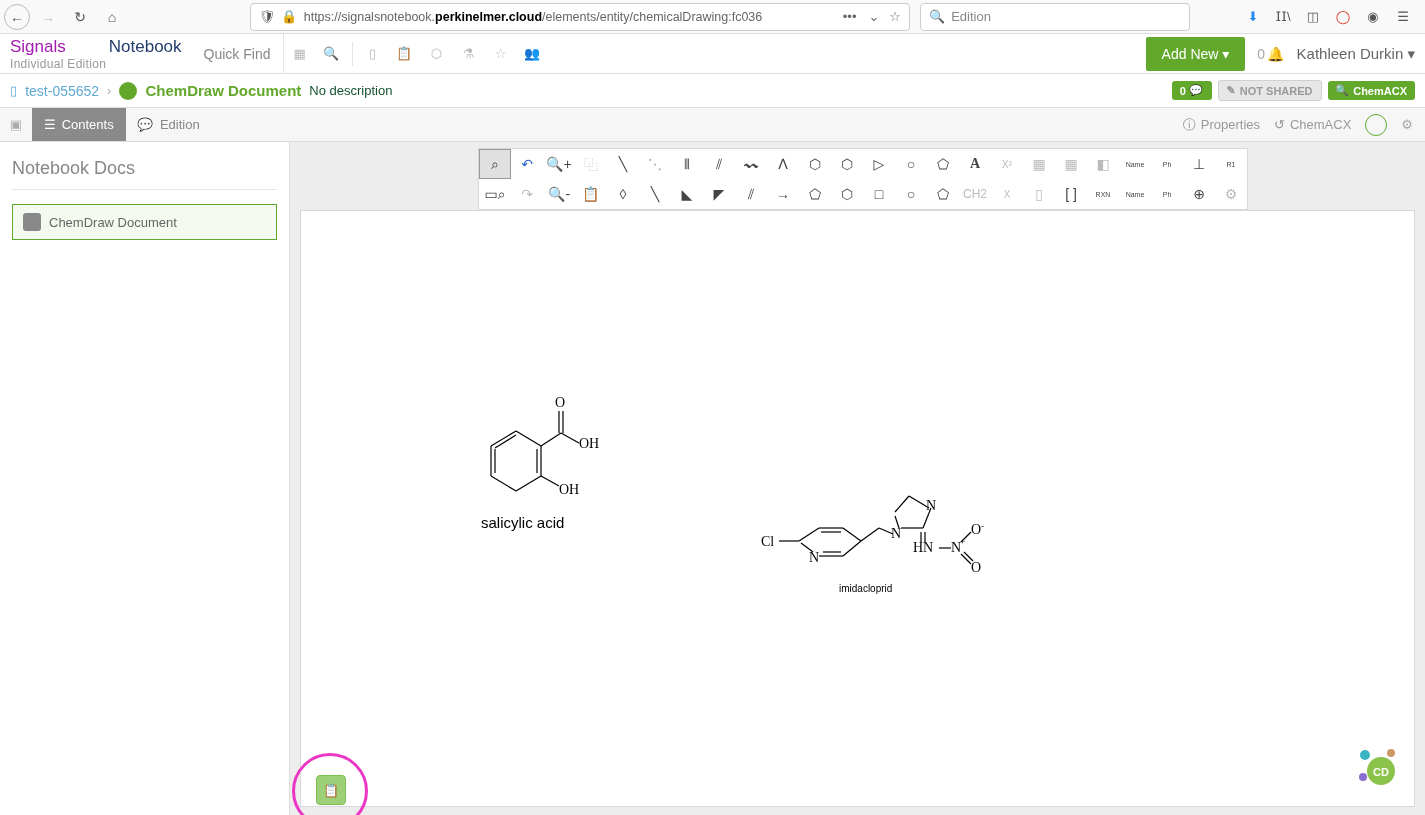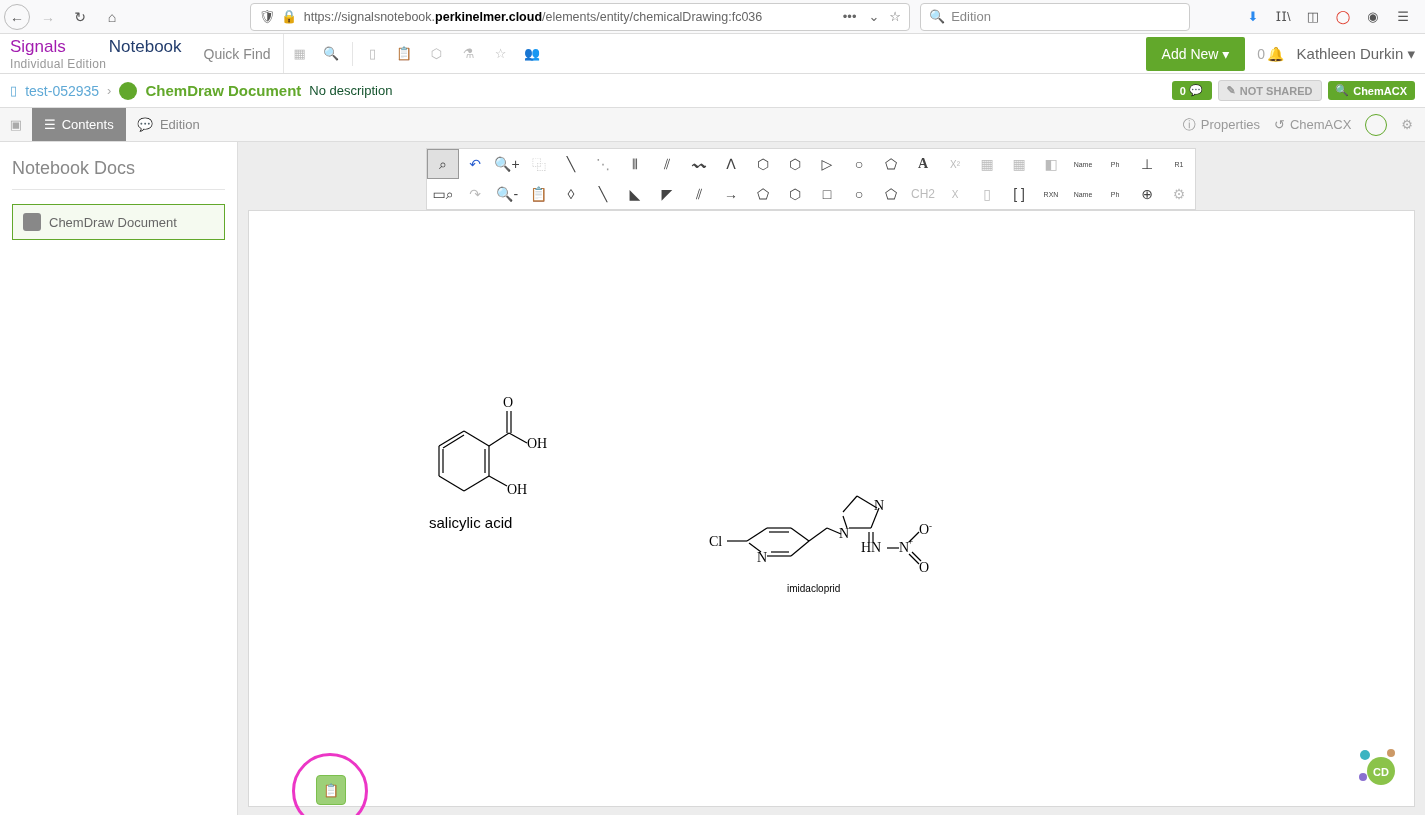--- a/index.html
+++ b/index.html
@@ -52,21 +52,21 @@
   .tabs-bar .tb-ico { width: 32px; height: 100%; display: flex; align-items: center; justify-content: center; color: #aaa; }
   .tab { padding: 0 12px; height: 100%; display: flex; align-items: center; gap: 6px; color: #888; }
   .tab.active { background: #8a8a8a; color: #fff; }
   .tabs-right { margin-left: auto; display: flex; align-items: center; gap: 14px; padding-right: 12px; color: #999; }
   .tabs-right .lbl { display: flex; align-items: center; gap: 5px; }
   .round-ico { width: 22px; height: 22px; border: 1.5px solid #62a82b; border-radius: 50%; }
   .gear { color: #aaa; }
 
   
   .main { display: flex; height: calc(815px - 34px - 40px - 34px - 34px); }
-  .sidebar { width: 238px; border-right: 1px solid #ddd; padding: 16px 12px; }
+  .sidebar { width: 290px; border-right: 1px solid #ddd; padding: 16px 12px; }
   .side-title { color: #888; font-size: 18px; padding-bottom: 10px; border-bottom: 1px solid #e5e5e5; margin-bottom: 14px; }
   .doc-item { border: 1.5px solid #62a82b; background: #f5faf0; padding: 8px 10px; display: flex; align-items: center; gap: 8px; color: #666; }
   .doc-item .doc-ico { width: 18px; height: 18px; background: #888; border-radius: 3px; }
 
   .canvas-wrap { flex: 1; background: #ededed; padding: 6px 10px; position: relative; }
   .toolbar { background: #fff; border: 1px solid #d8d8d8; display: inline-block; margin-left: 178px; }
   .tool-row { display: flex; }
   .tool-row .tool { width: 32px; height: 30px; display: flex; align-items: center; justify-content: center; color: #444; font-size: 14px; border-right: 0; position: relative; }
   .tool.sel { background: #e0e0e0; border: 1px solid #999; }
   .tool.faded { color: #bbb; }
@@ -139,21 +139,21 @@
     <div class="notif">
         <span>0</span>
         <span>🔔</span>
       </div>
     <div class="user"><span>Kathleen Durkin</span> ▾</div>
   </div>
 </div>
 
 <div class="crumb-bar">
   <span class="crumb-ico" style="color:#5fa9d6">▯</span>
-  <span class="crumb-link" style="color:#5fa9d6">test-052935</span>
+  <span class="crumb-link" style="color:#5fa9d6">test-055652</span>
   <span class="crumb-sep">›</span>
   <span style="width:18px;height:18px;background:#62a82b;border-radius:50%;display:inline-block"></span>
   <span class="crumb-title">ChemDraw Document</span>
   <span class="crumb-desc">No description</span>
   <div class="crumb-right">
     <div class="pill green"><span>0</span> 💬</div>
     <div class="pill grey">✎ <span>NOT SHARED</span></div>
     <div class="pill green-out">🔍 <span>ChemACX</span></div>
   </div>
 </div>

